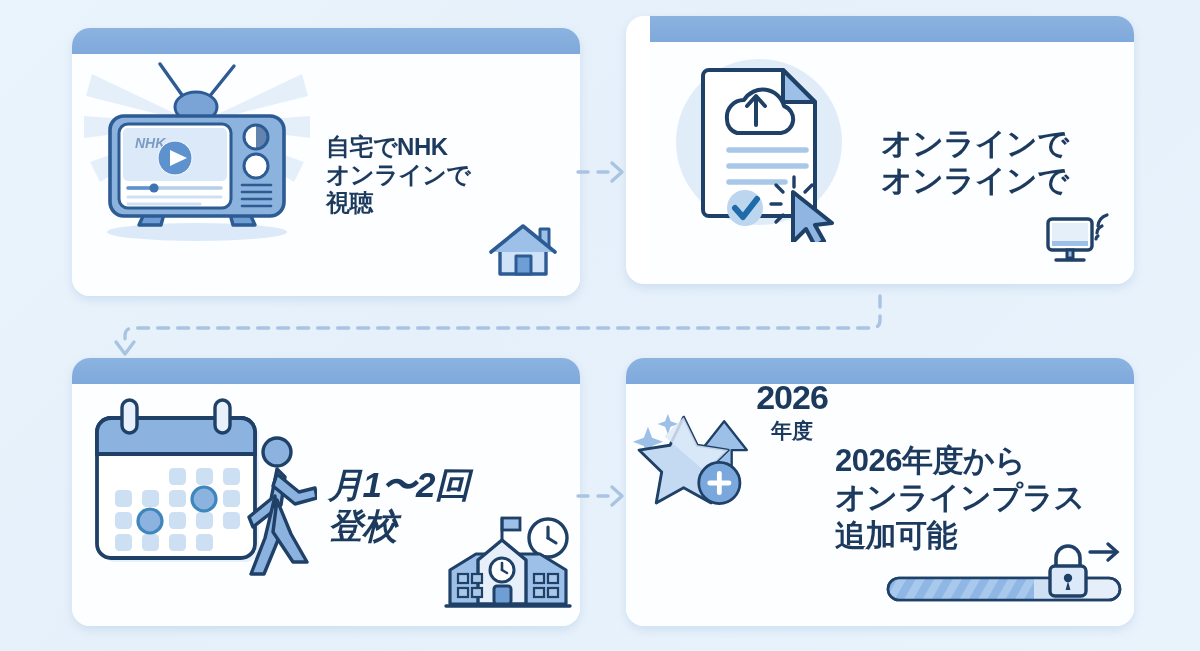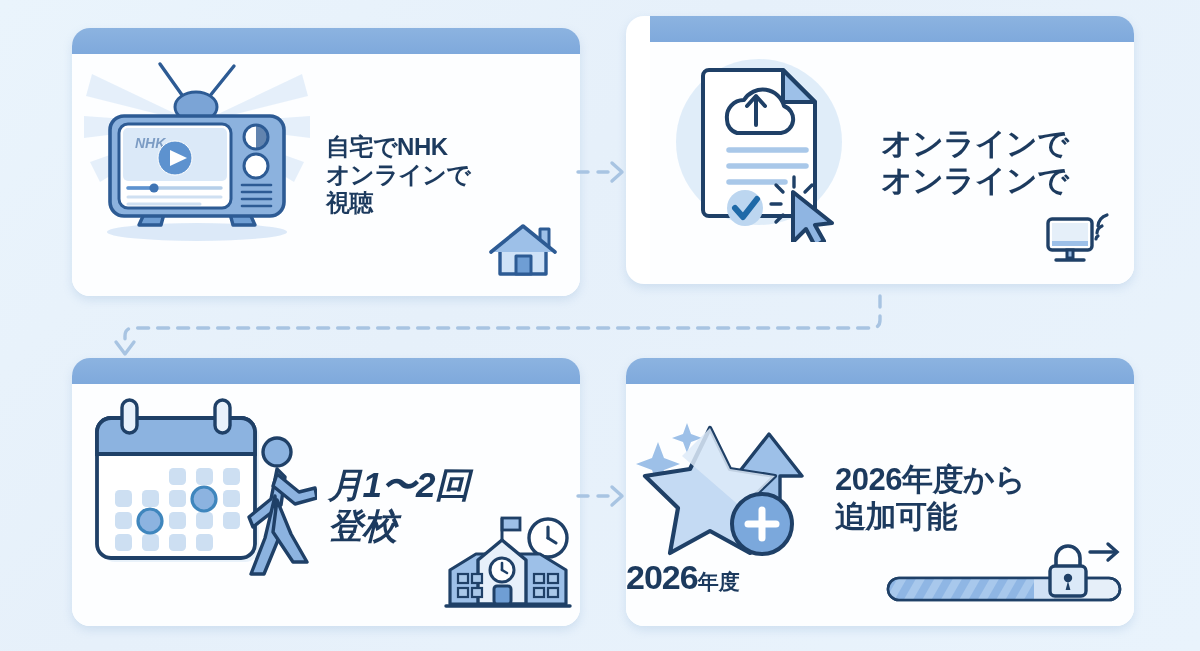--- a/index.html
+++ b/index.html
@@ -307,21 +307,21 @@
           </svg>
         </span>
       </div>
     </div>
   </div>
 
   <div class="card" id="card4">
     <div class="card-header"></div>
     <div class="card-body">
 
-      <div class="art" style="width:205px;height:100%;flex-direction:column;">
+      <div class="art" style="width:205px;height:100%;flex-direction:row;">
         <svg width="185" height="150" viewBox="0 0 185 150">
           <g fill="#9dc0e8">
             <path d="M26 44 l6 -16 l6 16 l16 6 l-16 6 l-6 16 l-6 -16 l-16 -6 z"></path>
             <path d="M57 20 l4 -11 l4 11 l11 4 l-11 4 l-4 11 l-4 -11 l-11 -4 z"></path>
           </g>
           <path d="M132 132 v-70 h-22 l33 -42 l33 42 h-22 v70 z" fill="#9dc0e8" stroke="#1f4067" stroke-width="3.4" stroke-linejoin="round"></path>
           <path d="M84 14 l20 41 l45 7 l-33 32 l8 45 l-40 -22 l-40 22 l8 -45 l-33 -32 l45 -7 z" fill="#c4daf3" stroke="#1f4067" stroke-width="4.2" stroke-linejoin="round"></path>
           <path d="M84 14 l20 41 l45 7 l-33 32 l-60 -52 z" fill="#ddeaf8" opacity="0.85"></path>
           <circle cx="136" cy="110" r="30" fill="#7ba8dc" stroke="#1f4067" stroke-width="4"></circle>
           <g stroke="#ffffff" stroke-width="7" stroke-linecap="round">
@@ -330,20 +330,21 @@
           </g>
         </svg>
         <div class="badge-year" style="margin-top:-6px;">
           <span class="big">2026</span><span class="sml">年度</span>
         </div>
       </div>
 
       <div class="text-col">
         <div class="headline h-c4" style="margin-top:-14px;">
           <span class="ln">2026年度から</span>
+          <span class="ln">オンラインプラス</span>
           <span class="ln">追加可能</span>
         </div>
         <span class="corner-icon" style="right:10px;bottom:14px;">
           <svg width="240" height="70" viewBox="0 0 240 70">
             <defs>
               <clipPath id="barclip">
                   <rect x="4" y="40" width="232" height="22" rx="11"></rect>
                 </clipPath>
               <pattern id="stripes" width="16" height="16" patternUnits="userSpaceOnUse" patternTransform="rotate(30)">
                 <rect width="16" height="16" fill="#8fb6e4"></rect>

